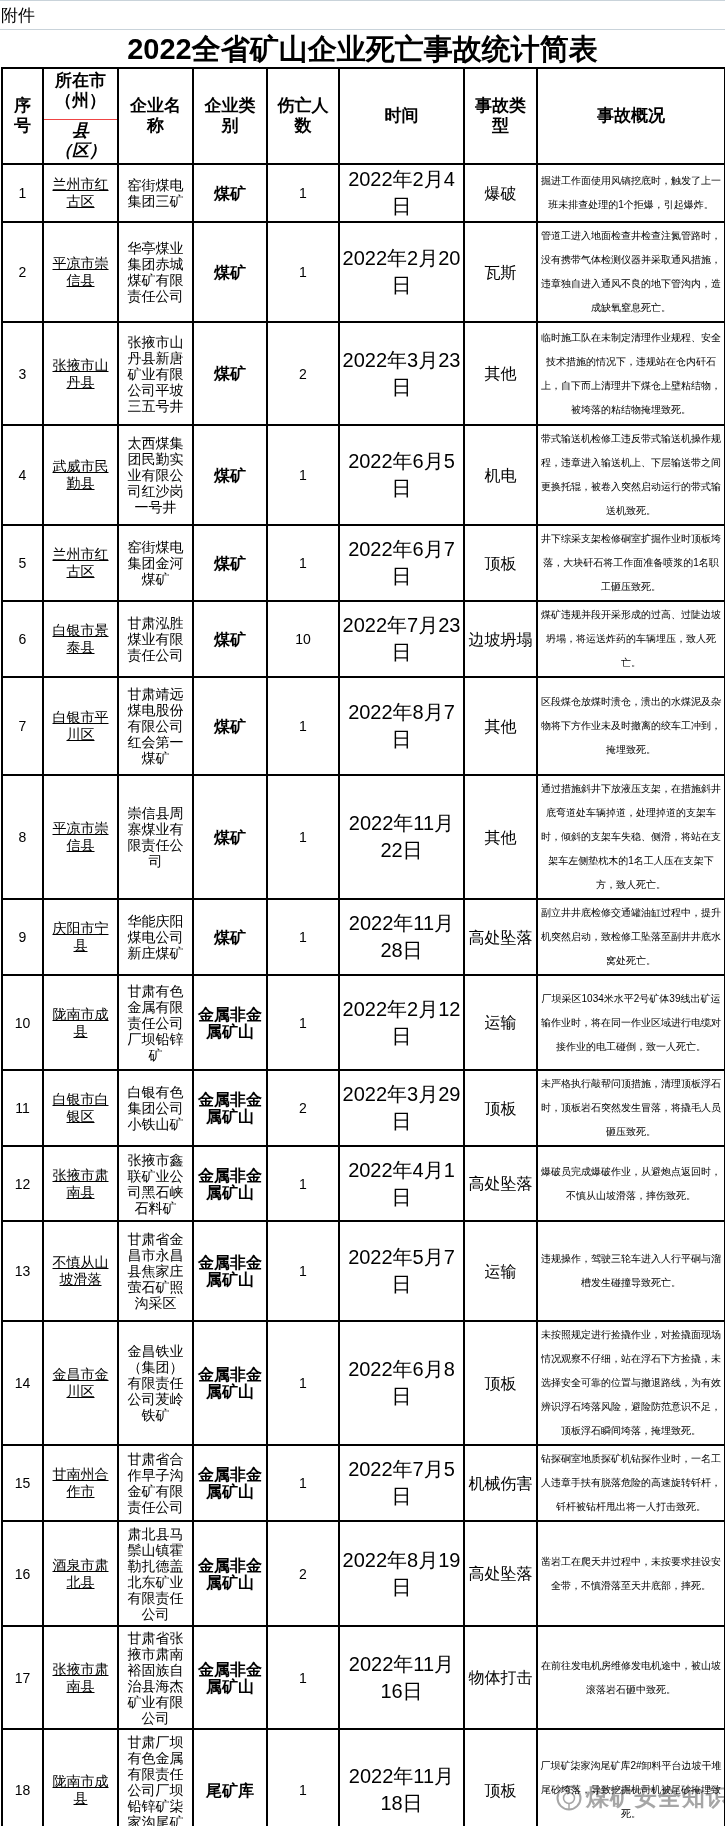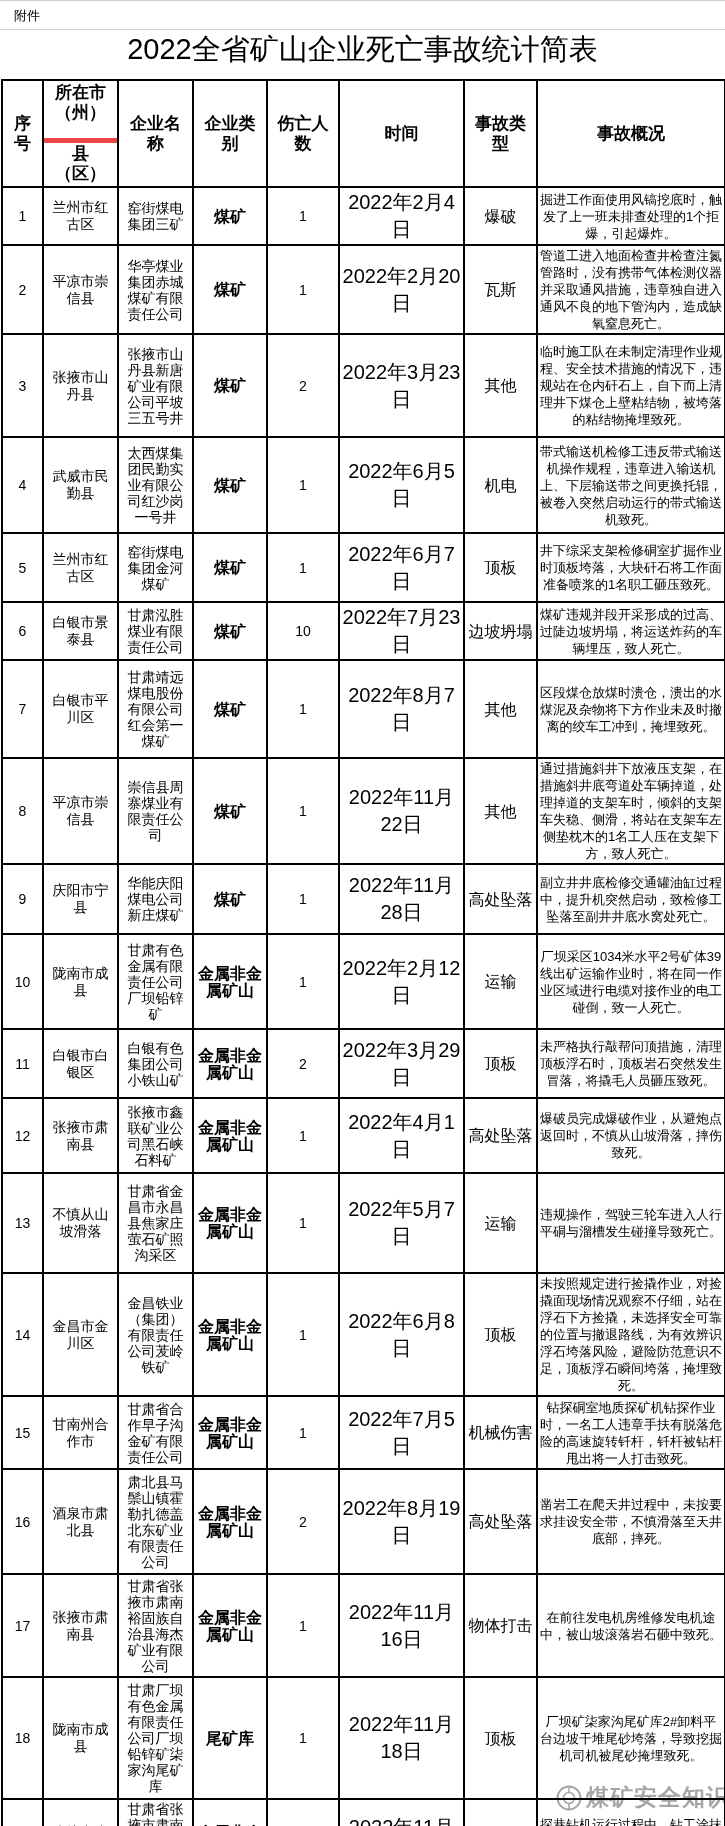--- a/index.html
+++ b/index.html
@@ -3,25 +3,25 @@
 <meta charset="utf-8">
 <style>
   html,body{margin:0;padding:0;background:#ffffff;}
   body{
     width:725px;height:1826px;position:relative;overflow:hidden;
     font-family:"Liberation Sans","DejaVu Sans",sans-serif;
     color:#000;
   }
   .topline{height:0;border-top:1px solid #c9d3da;}
   .attachment{
-    font-size:13px;line-height:25px;padding:2px 0 1px 14px;color:#000;
+    font-size:17px;line-height:25px;padding:2px 0 1px 1px;color:#000;
   }
   .doc-title{
-    text-align:center;font-size:29px;font-weight:normal;
-    line-height:36px;padding:1px 0 12px 0;letter-spacing:0px;color:#000;
+    text-align:center;font-size:29px;font-weight:bold;
+    line-height:36px;padding:1px 0 0 0;letter-spacing:0px;color:#000;
   }
   table.acc{
     border-collapse:collapse;table-layout:fixed;
     width:723px;margin-left:1px;
   }
   table.acc col.c1{width:41px;}
   table.acc col.c2{width:75px;}
   table.acc col.c3{width:75px;}
   table.acc col.c4{width:74px;}
   table.acc col.c5{width:72px;}
@@ -29,34 +29,34 @@
   table.acc col.c7{width:73px;}
   table.acc col.c8{width:188px;}
   table.acc th, table.acc td{
     border:2px solid #000;
     vertical-align:middle;text-align:center;
     padding:1px 2px;overflow:hidden;
   }
   table.acc thead tr{height:77px;}
   table.acc th{font-size:17px;font-weight:bold;line-height:20px;padding:1px 5px;}
   table.acc th.loc{padding:0;}
-  .loc-top{display:block;border-bottom:5px solid #ef4444;padding:2px 4px 15px 4px;}
-  .loc-bottom{display:block;padding:1px 4px 2px 4px;}
+  .loc-top{display:block;border-bottom:1px solid #ef4444;padding:2px 4px 8px 4px;}
+  .loc-bottom{display:block;padding:1px 4px 2px 4px;font-style:italic;}
   td.col-index{font-size:14px;}
-  td.col-location{font-size:14px;line-height:17px;padding:1px 3px;}
+  td.col-location{font-size:14px;line-height:17px;padding:1px 3px;text-decoration:underline;}
   td.col-company{
     font-size:14px;line-height:16px;text-align:justify;
     text-justify:inter-character;padding:1px 3px;
   }
   td.col-category{font-size:16px;line-height:17px;padding:1px 3px;font-weight:bold;}
   td.col-casualties{font-size:14px;}
   td.col-date{font-size:20px;}
   td.col-type{font-size:16px;line-height:17px;padding:1px 2px;}
   td.col-summary{
-    font-size:13px;line-height:17px;text-align:justify;
+    font-size:10px;line-height:24px;text-align:justify;
     text-justify:inter-character;padding:2px 4px;
   }
   .watermark{
     position:absolute;left:556px;top:1782px;
     display:flex;align-items:center;gap:4px;
     color:#8d8d8d;opacity:0.78;mix-blend-mode:multiply;
     pointer-events:none;
   }
   .wm-logo{width:26px;height:26px;flex:0 0 auto;}
   .wm-text{

